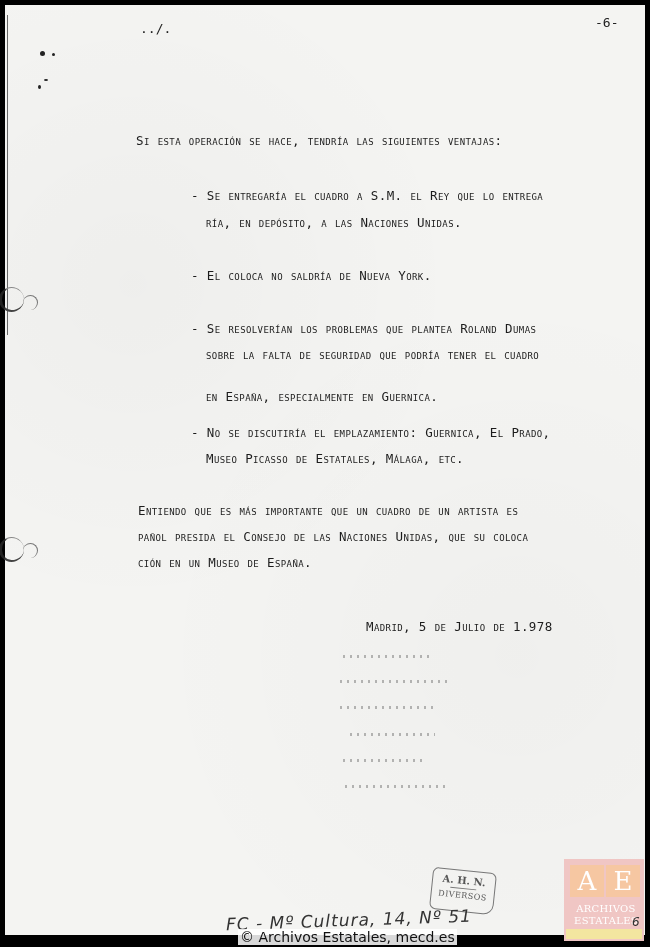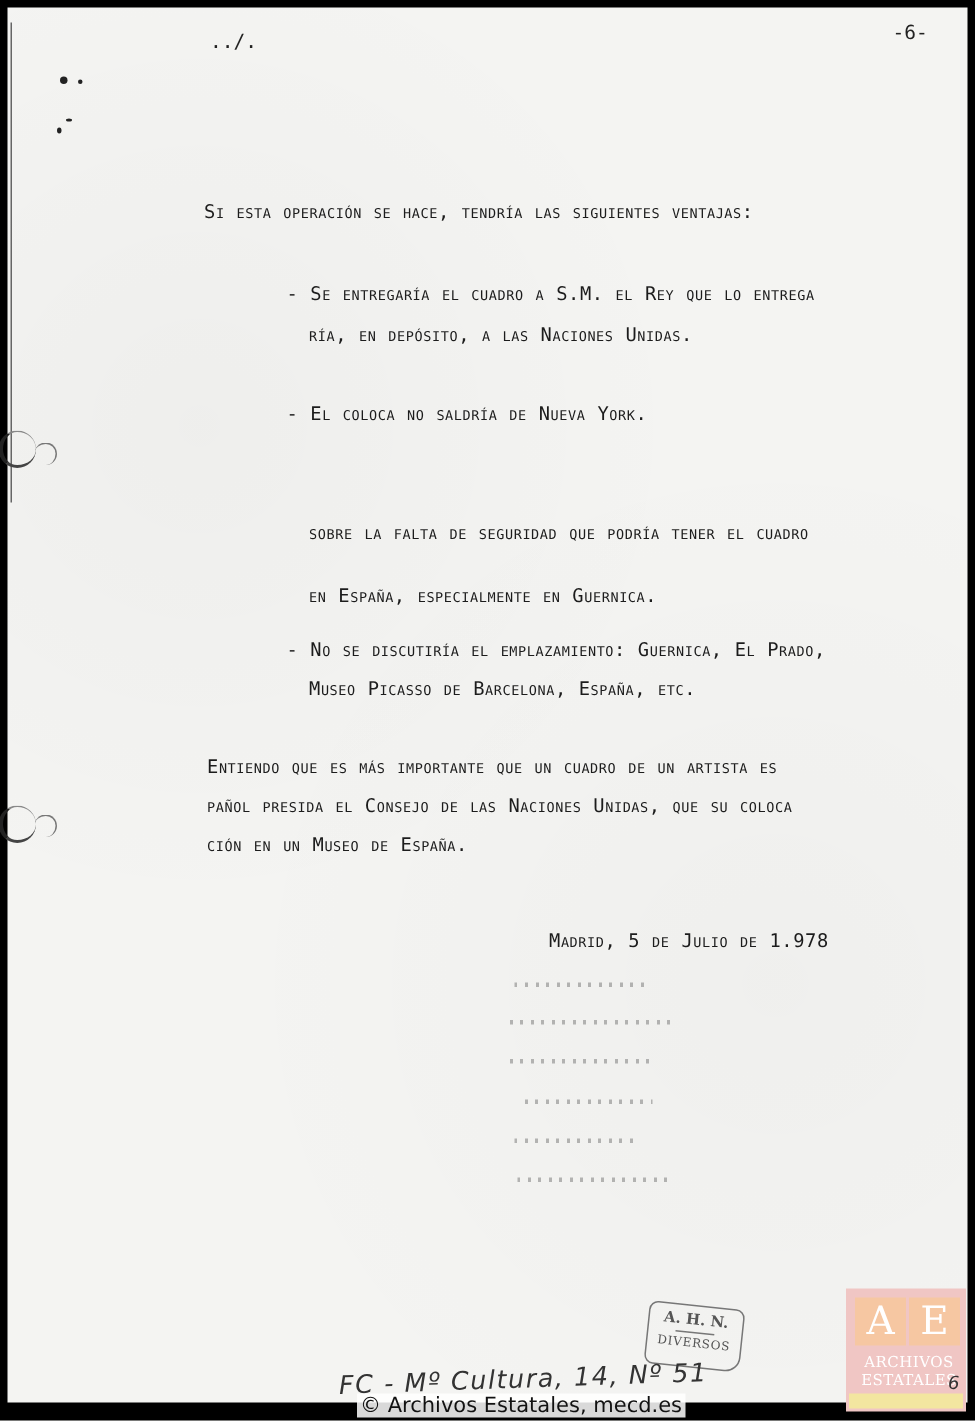--- a/index.html
+++ b/index.html
@@ -129,25 +129,26 @@
   <div class="hole" style="left:-6px; top:532px;"></div>
   <div class="hole2" style="left:18px; top:538px;"></div>
 
   <div class="txt" style="left:131px; top:128px;">Si esta operación se hace, tendría las siguientes ventajas:</div>
 
   <div class="txt" style="left:186px; top:183px;">- Se entregaría el cuadro a S.M. el Rey que lo entrega</div>
   <div class="txt" style="left:201px; top:210px;">ría, en depósito, a las Naciones Unidas.</div>
 
   <div class="txt" style="left:186px; top:263px;">- El coloca no saldría de Nueva York.</div>
 
+  <div class="txt" style="left:186px; top:316px;">- Se resolverían los problemas que plantea Roland Dumas</div>
   <div class="txt" style="left:201px; top:342px;">sobre la falta de seguridad que podría tener el cuadro</div>
   <div class="txt" style="left:201px; top:368px;margin-top:16px;">en España, especialmente en Guernica.</div>
 
   <div class="txt" style="left:186px; top:420px;">- No se discutiría el emplazamiento: Guernica, El Prado,</div>
-  <div class="txt" style="left:201px; top:446px;">Museo Picasso de Barcelona, España, etc.</div>
+  <div class="txt" style="left:201px; top:446px;">Museo Picasso de Estatales, Málaga, etc.</div>
 
   <div class="txt" style="left:133px; top:498px;">Entiendo que es más importante que un cuadro de un artista es</div>
   <div class="txt" style="left:133px; top:550px;">ción en un Museo de España.</div>
   <div class="txt" style="left:133px; top:524px;">pañol presida el Consejo de las Naciones Unidas, que su coloca</div>
 
   <div class="txt" style="left:361px; top:614px;">Madrid, 5 de Julio de 1.978</div>
 
   <div class="faint-row" style="left:338px; top:650px; width:90px;"></div>
   <div class="faint-row" style="left:335px; top:675px; width:110px;"></div>
   <div class="faint-row" style="left:335px; top:701px; width:95px;"></div>

